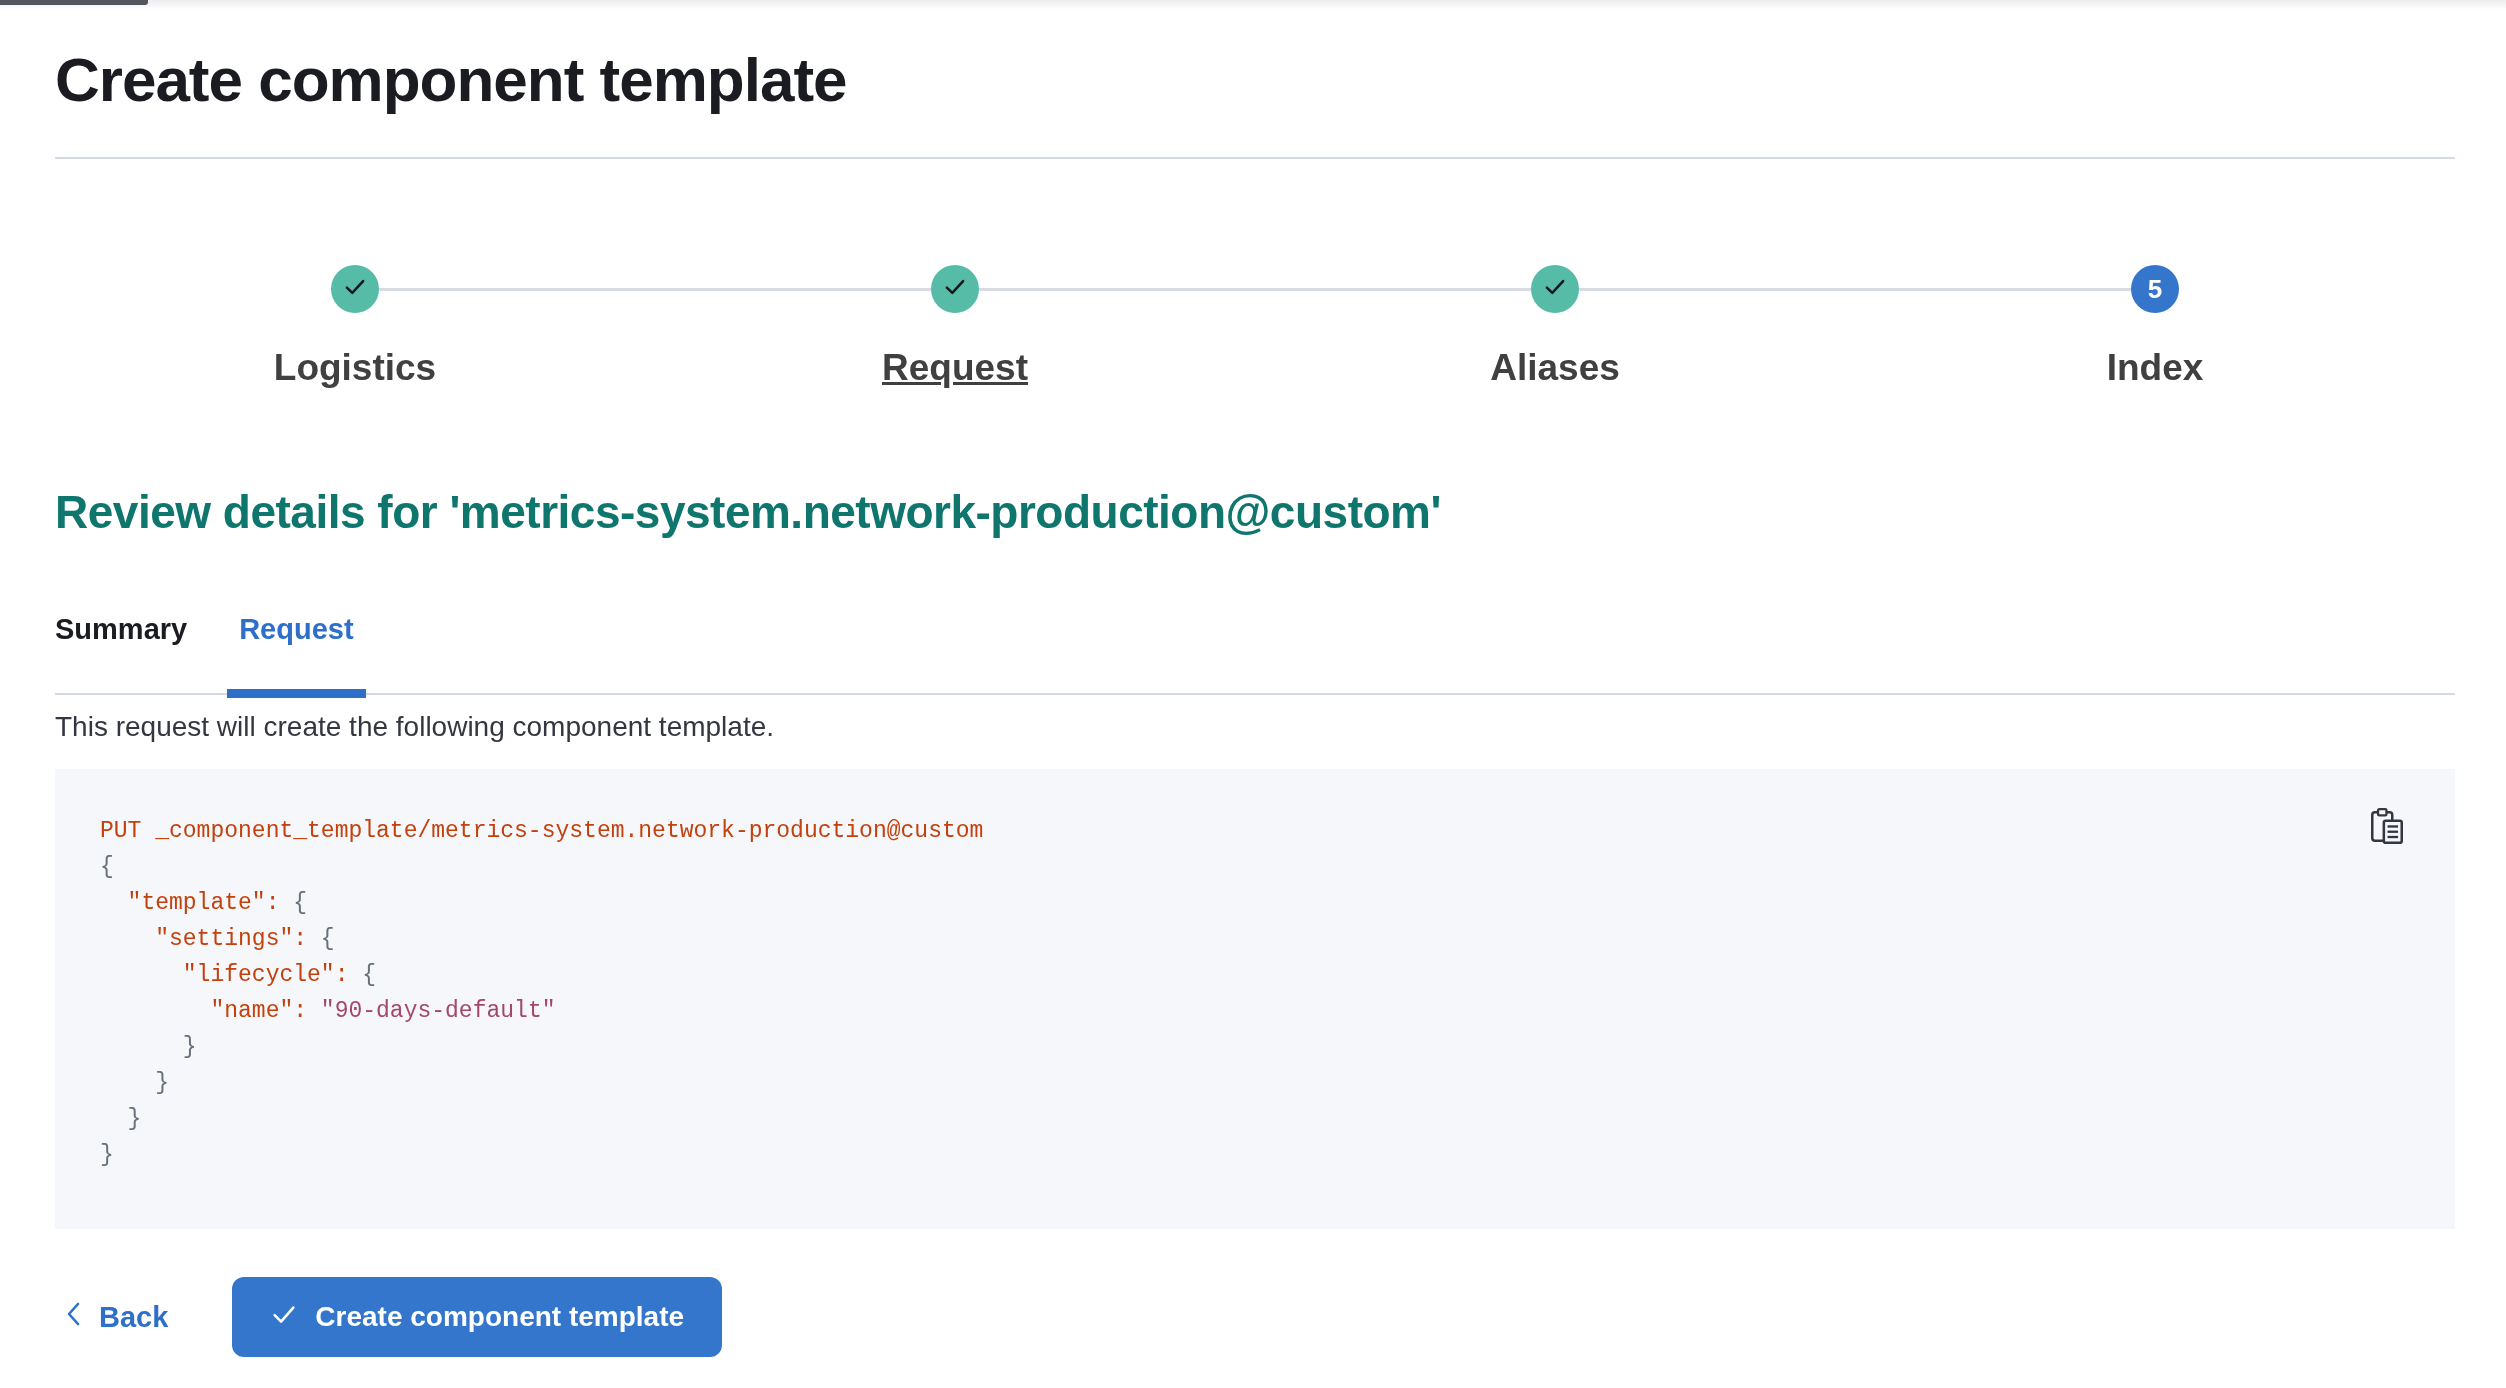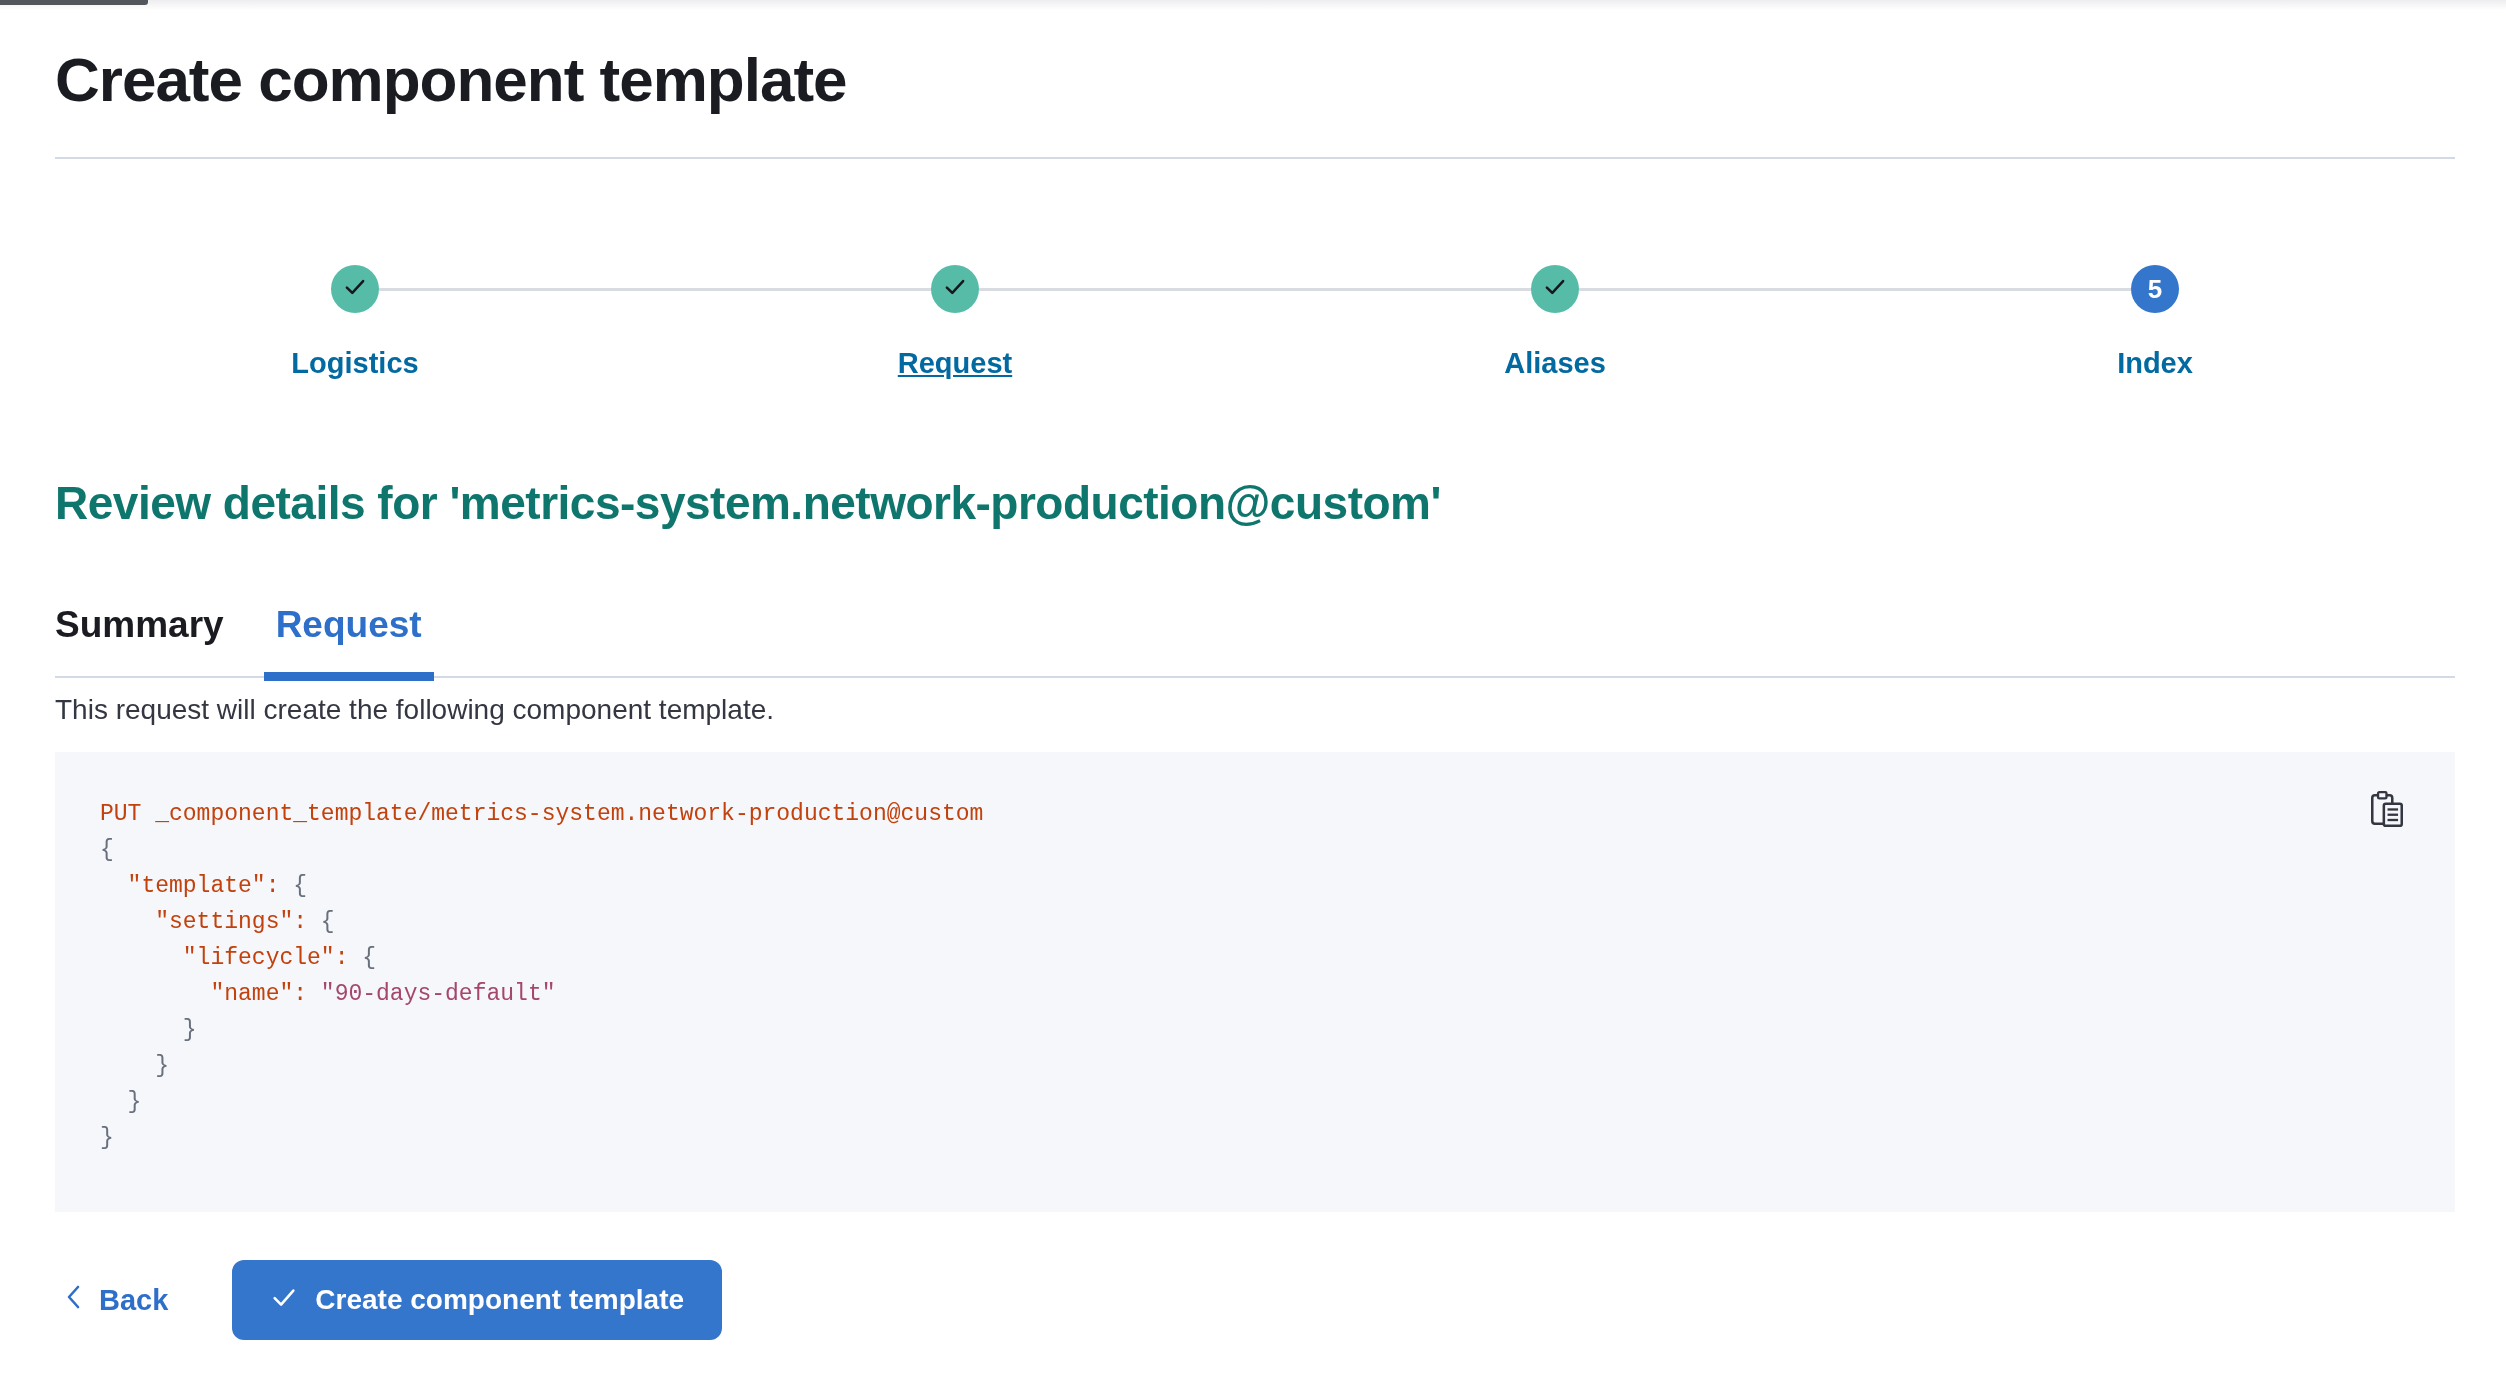--- a/index.html
+++ b/index.html
@@ -30,29 +30,29 @@
     display:flex; align-items:center; justify-content:center; z-index:2;
   }
   .step-complete .step-circle { background:#56bca8; cursor:pointer; }
   .step-current  .step-circle { background:#3376cb; color:#ffffff; font-size:26px; font-weight:700; }
   .step:not(:first-child)::before,
   .step:not(:last-child)::after {
     content:""; position:absolute; top:23px; height:3px; background:#d8dbe2; z-index:1;
   }
   .step:not(:first-child)::before { left:0; right:calc(50% + 24px); }
   .step:not(:last-child)::after  { left:calc(50% + 24px); right:0; }
-  .step-label { margin-top:34px; font-size:29px; font-weight:700; color:#0369a1; }
+  .step-label { margin-top:34px; font-size:37px; font-weight:700; color:#404040; }
   .step-label.underlined { text-decoration:underline; }
 
   
   h2.review-heading { margin-top:96px; font-size:46px; font-weight:700; color:#0f766e; letter-spacing:-0.5px; }
 
   
   .tabs { margin-top:74px; display:flex; gap:52px; border-bottom:2px solid #d3dae6; }
-  .tab { position:relative; padding-bottom:30px; font-size:37px; font-weight:700;
+  .tab { position:relative; padding-bottom:47px; font-size:29px; font-weight:700;
          color:#1a1c21; background:none; border:none; cursor:pointer;
          font-family:"Liberation Sans", sans-serif; }
   .tab.active { color:#2e6fc9; }
   .tab.active::after { content:""; position:absolute; left:-12px; right:-12px; bottom:-5px;
                        height:9px; background:#2e6fc9; }
 
   .description { margin-top:16px; font-size:28px; color:#343741; }
 
   
   .code-block {

